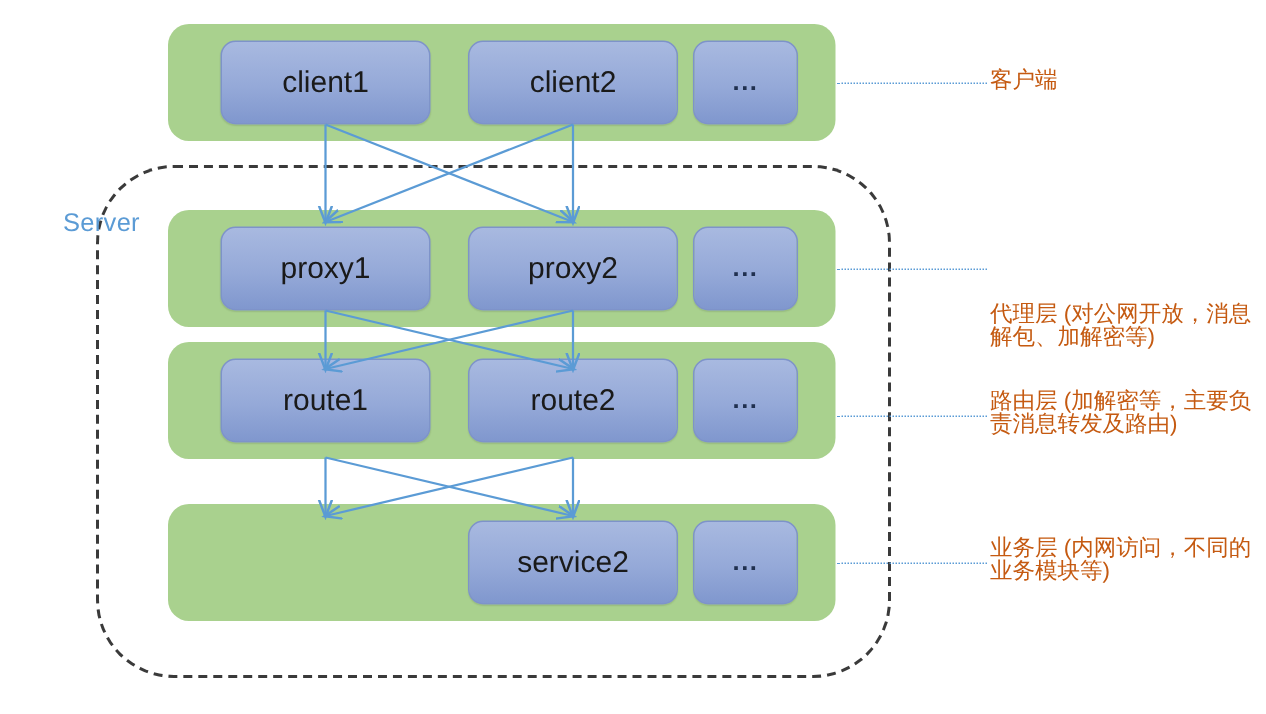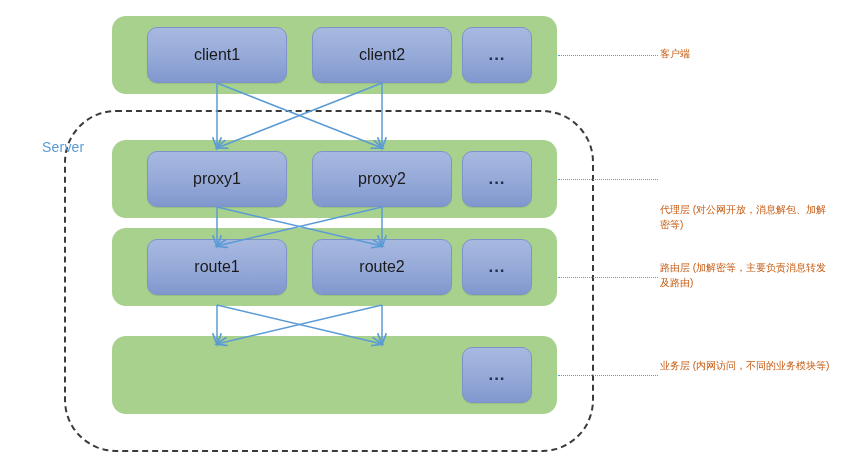--- a/index.html
+++ b/index.html
@@ -27,21 +27,21 @@
     height: 342px;
     border: 2px dashed #3a3a3a;
     border-radius: 52px;
     box-sizing: border-box;
     background: transparent;
   }
   .server-label {
     position: absolute;
     left: 42px;
     top: 139px;
-    font-size: 14px;
+    font-size: 17px;
     color: #5b9bd5;
     letter-spacing: 0.2px;
     white-space: nowrap;
   }
 
   
   .band {
     position: absolute;
     left: 112px;
     width: 445px;
@@ -61,21 +61,21 @@
     top: 11px;
     height: 56px;
     border-radius: 10px;
     background: linear-gradient(180deg, #a8b9e0 0%, #95a9d8 55%, #8097ce 100%);
     border: 1px solid #7e93c9;
     box-sizing: border-box;
     display: flex;
     align-items: center;
     justify-content: center;
     color: #1a1a1a;
-    font-size: 16px;
+    font-size: 20px;
     box-shadow: 0 1px 1px rgba(0,0,0,0.10);
   }
   .node.n1 { left: 35px;  width: 140px; }
   .node.n2 { left: 200px; width: 140px; text-align: right; }
   .node.n3 { left: 350px; width: 70px;  }
   .node.dots {
     font-size: 17px;
     letter-spacing: 1px;
     font-weight: 700;
     color: #20304f;
@@ -97,21 +97,21 @@
     left: 558px;
     width: 100px;
     height: 0;
     border-top: 1px dotted #5b9bd5;
   }
   .annot {
     position: absolute;
     left: 660px;
     width: 176px;
     color: #c55a11;
-    font-size: 10px;
+    font-size: 15px;
     line-height: 15px;
   }
 </style>
 </head>
 <body>
 
 <div id="canvas">
 
   <div class="server-boundary"></div>
   <div class="server-label">Server</div>
@@ -128,20 +128,21 @@
     <div class="node n3 dots">...</div>
   </div>
 
   <div class="band routes">
     <div class="node n1">route1</div>
     <div class="node n2">route2</div>
     <div class="node n3 dots">...</div>
   </div>
 
   <div class="band services">
+    <div class="node n2">service2</div>
     <div class="node n3 dots">...</div>
   </div>
 
   <svg class="arrows" viewBox="0 0 844 476">
     <defs>
       <marker id="ah" markerWidth="9" markerHeight="9" refX="7.2" refY="3.2" orient="auto" markerUnits="strokeWidth">
         <path d="M0,0.3 L7.6,3.2 L0,6.1" fill="none" stroke="#5b9bd5" stroke-width="1.1"></path>
       </marker>
     </defs>
     <g stroke="#5b9bd5" stroke-width="1.5" fill="none" marker-end="url(#ah)">

